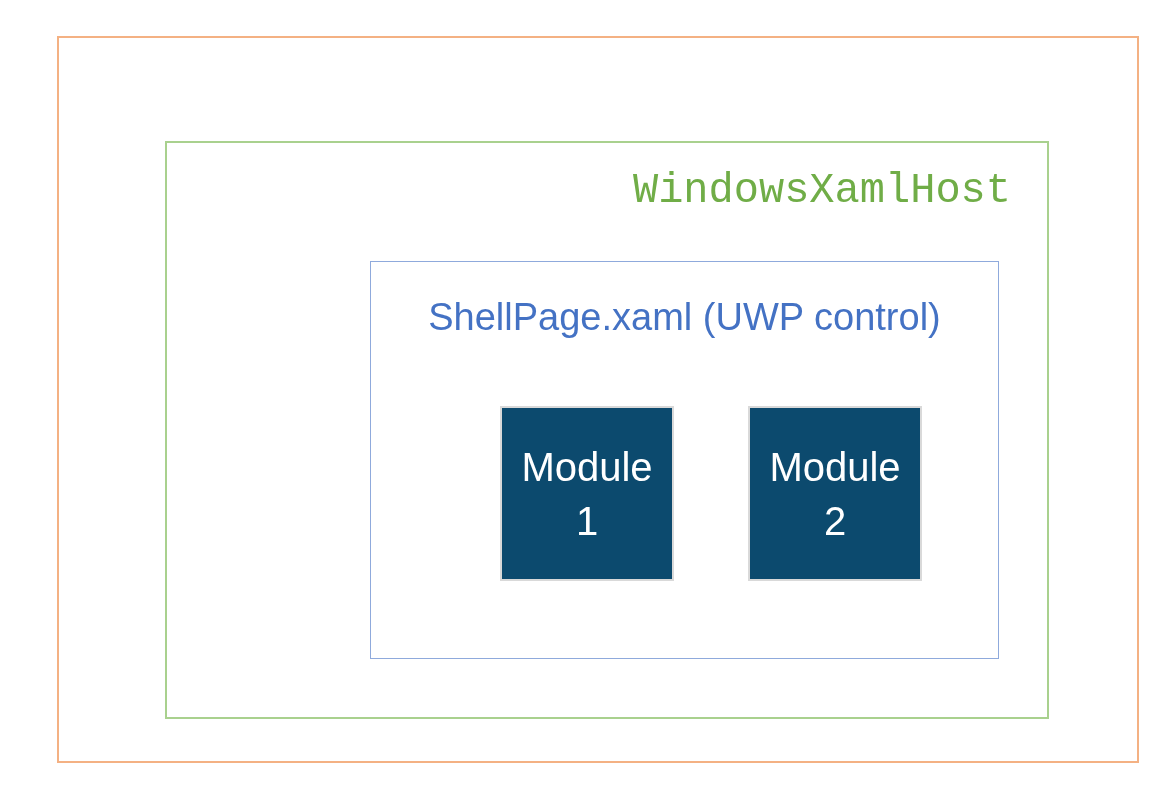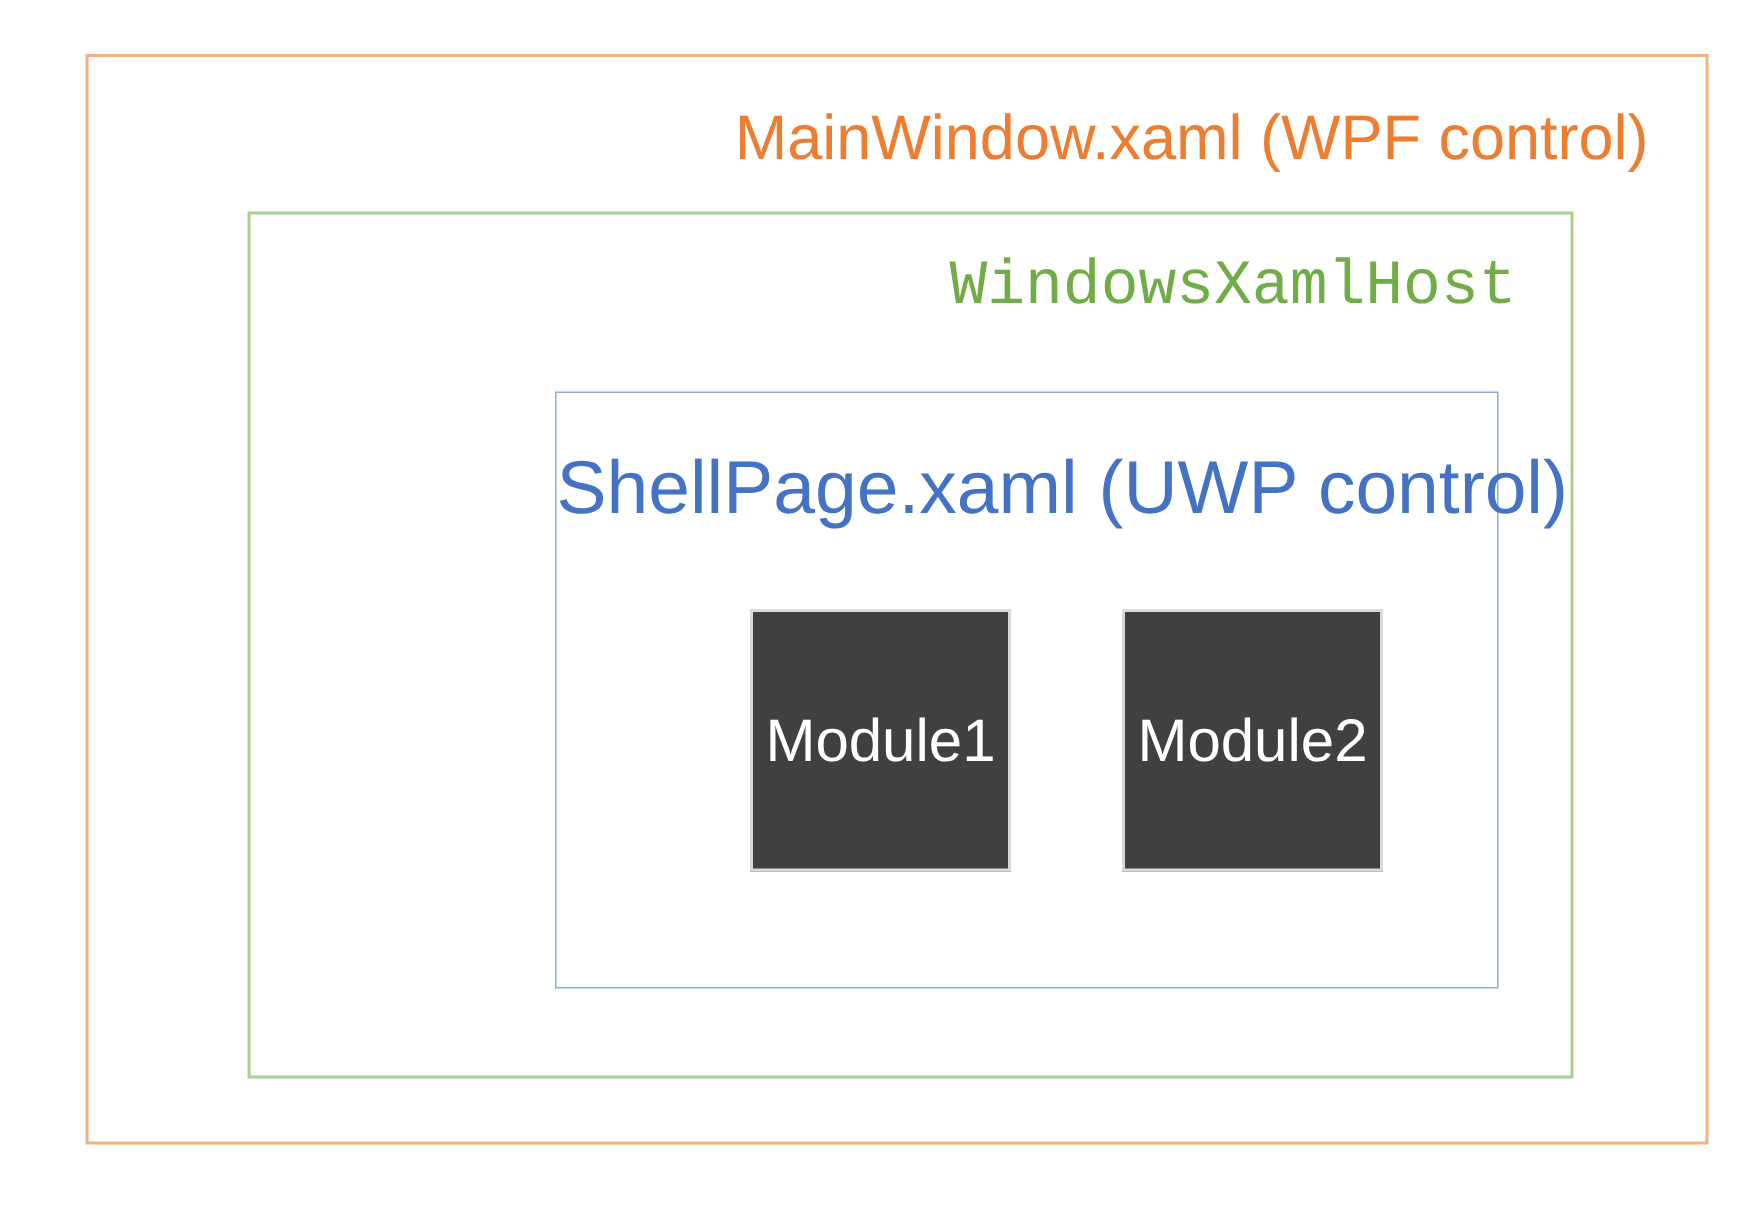--- a/index.html
+++ b/index.html
@@ -61,51 +61,50 @@
     width: 629px;
     height: 398px;
     border: 1px solid #8FAADC;
   }
   .shell-label {
     position: absolute;
     top: 32px;
     left: 0;
     width: 100%;
     text-align: center;
-    font-size: 50px;
+    font-size: 38px;
     line-height: 1.25;
     color: #4472C4;
     white-space: nowrap;
   }
   
   .module-box {
     position: absolute;
     width: 174px;
     height: 175px;
-    background: #404040;
+    background: #0c4a6e;
     border: 2px solid #D9D9D9;
     box-sizing: border-box;
     display: flex;
-    flex-direction: row;
+    flex-direction: column;
     align-items: center;
     justify-content: center;
     text-align: center;
     color: #FFFFFF;
     font-size: 40px;
     line-height: 1.35;
   }
   .module-1 { left: 501px; top: 406px; }
   .module-2 { left: 749px; top: 406px; }
   .module-line { display: block; }
 </style>
 </head>
 <body>
 
 <div class="box outer-box">
-  <div class="outer-label">MainWindow.xaml (WPF control)</div>
 
   <div class="box host-box" style="left:106px; top:103px;">
     <div class="host-label">WindowsXamlHost</div>
 
     <div class="box shell-box" style="left:203px; top:118px;">
       <div class="shell-label">ShellPage.xaml (UWP control)</div>
 
       <div class="module-box module-1" style="left:129px; top:144px;">
         <span class="module-line">Module</span>
         <span class="module-line">1</span>

